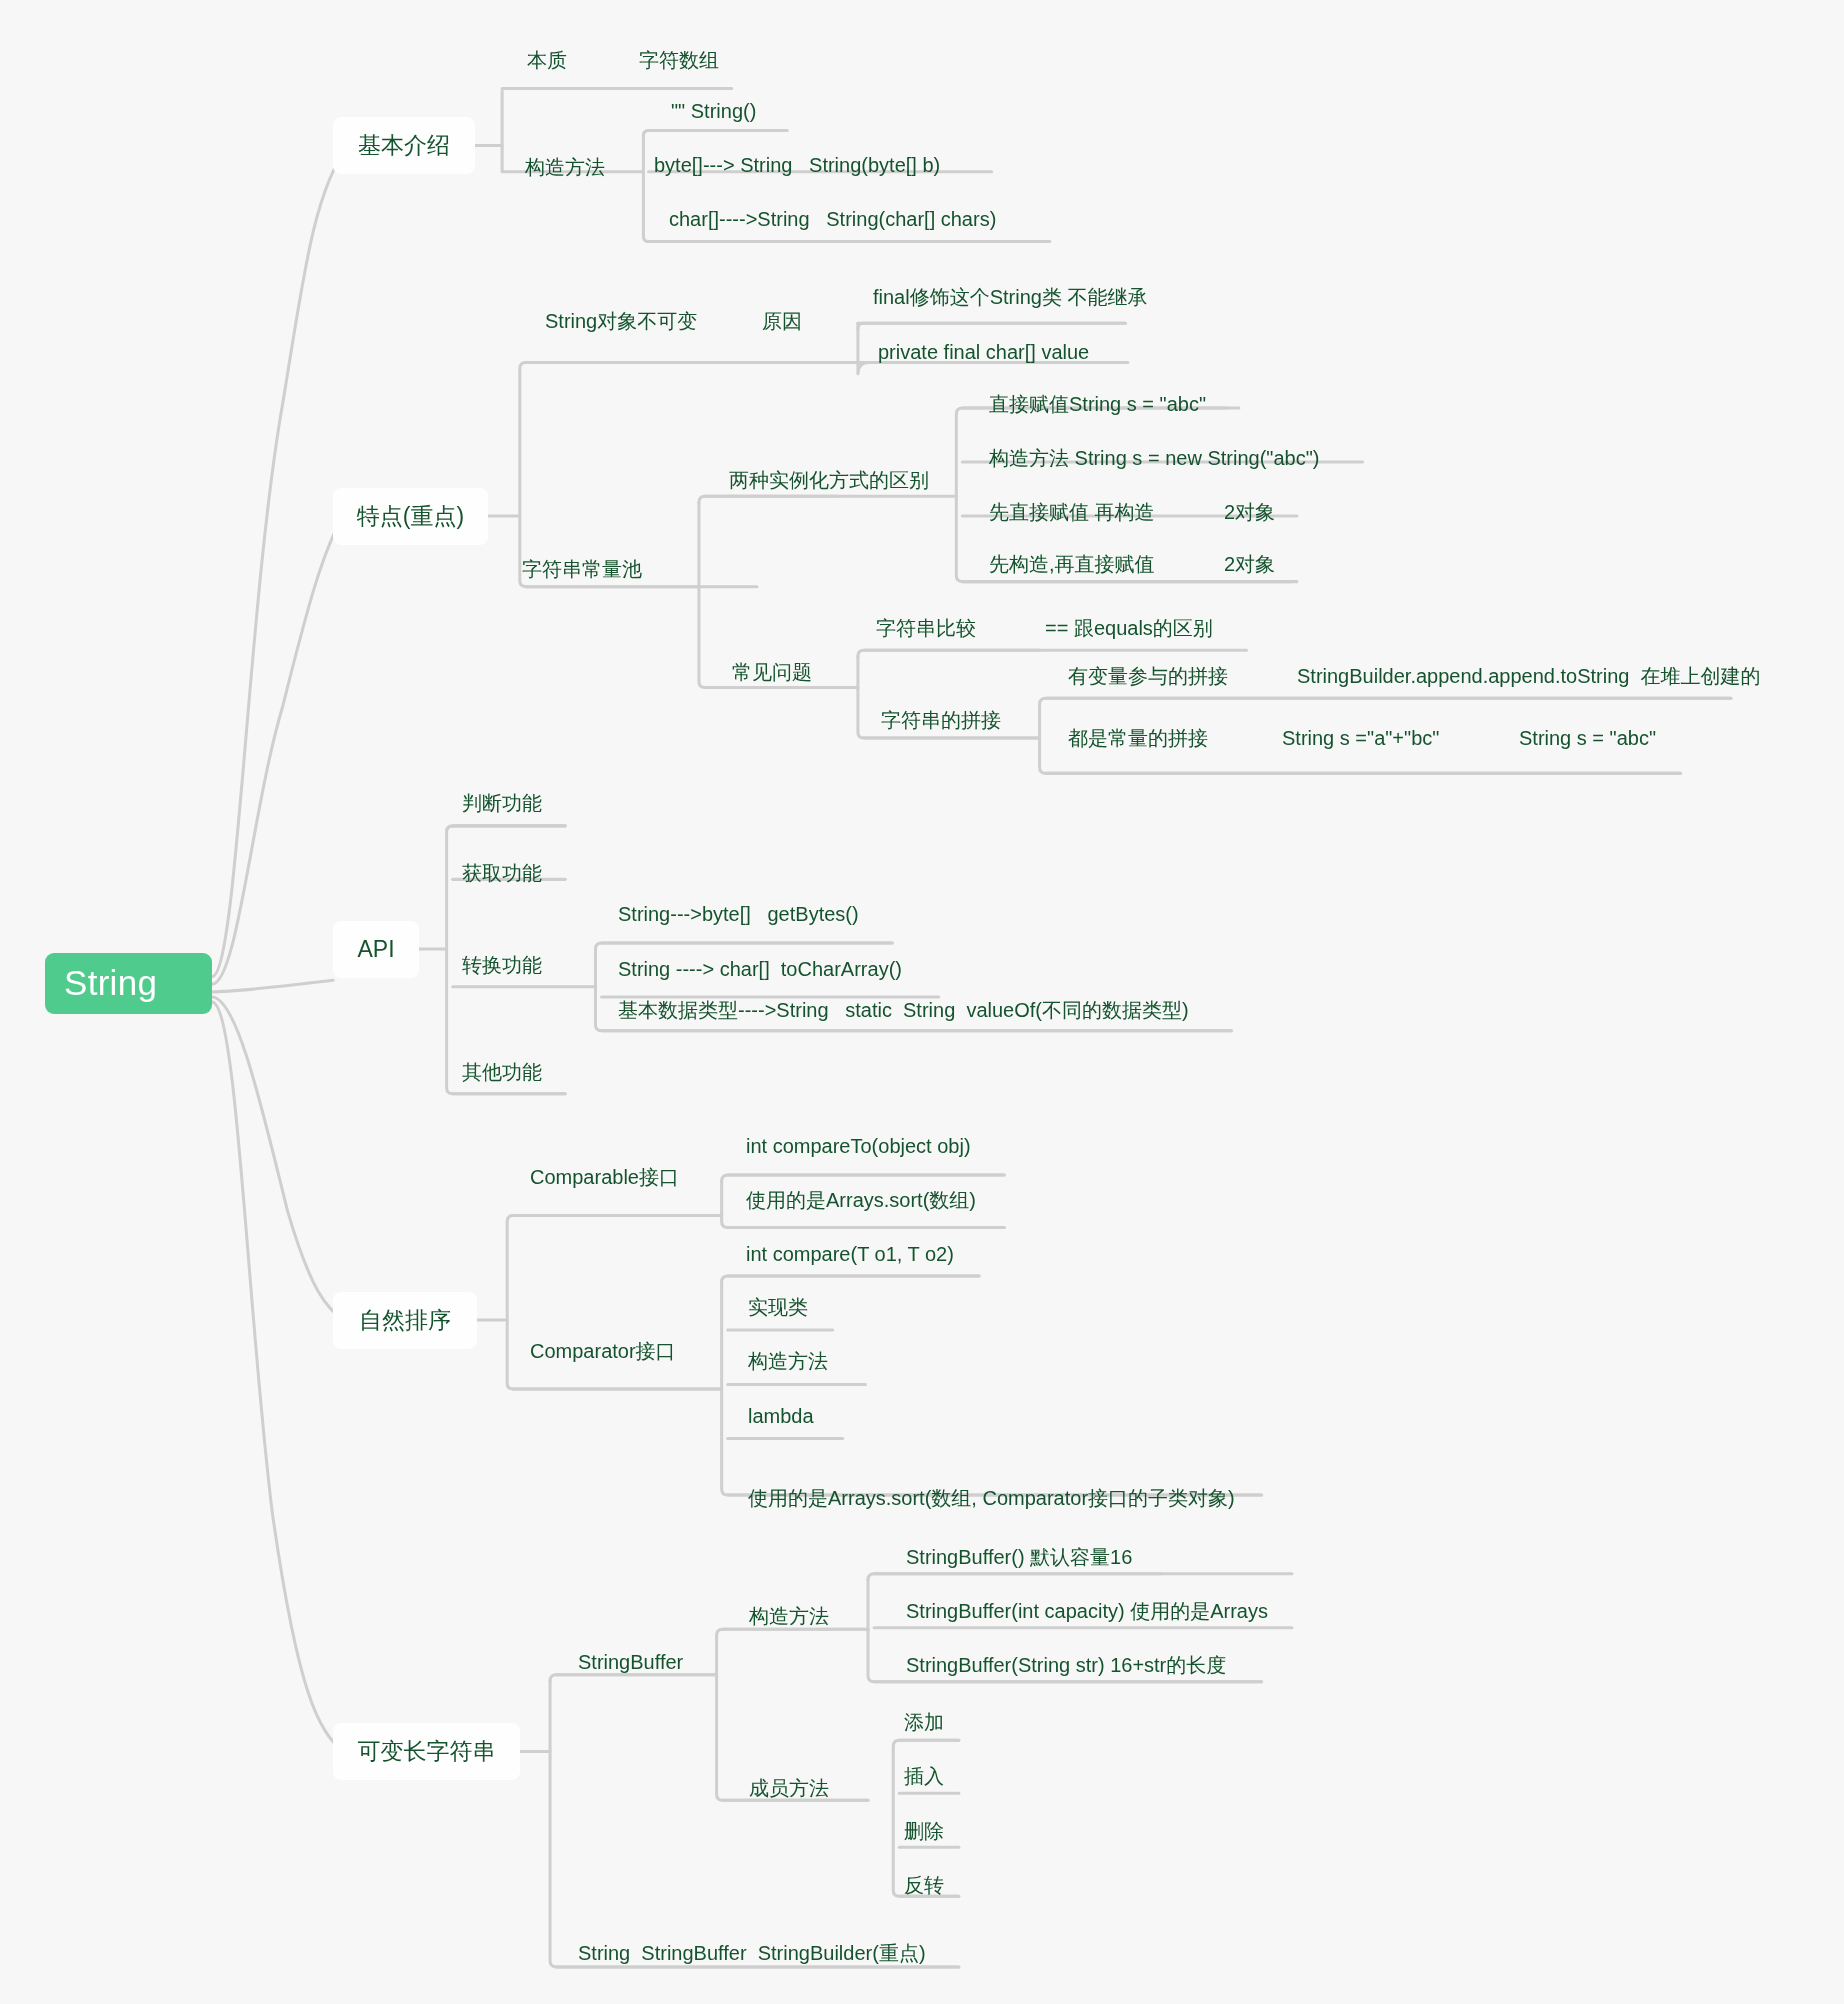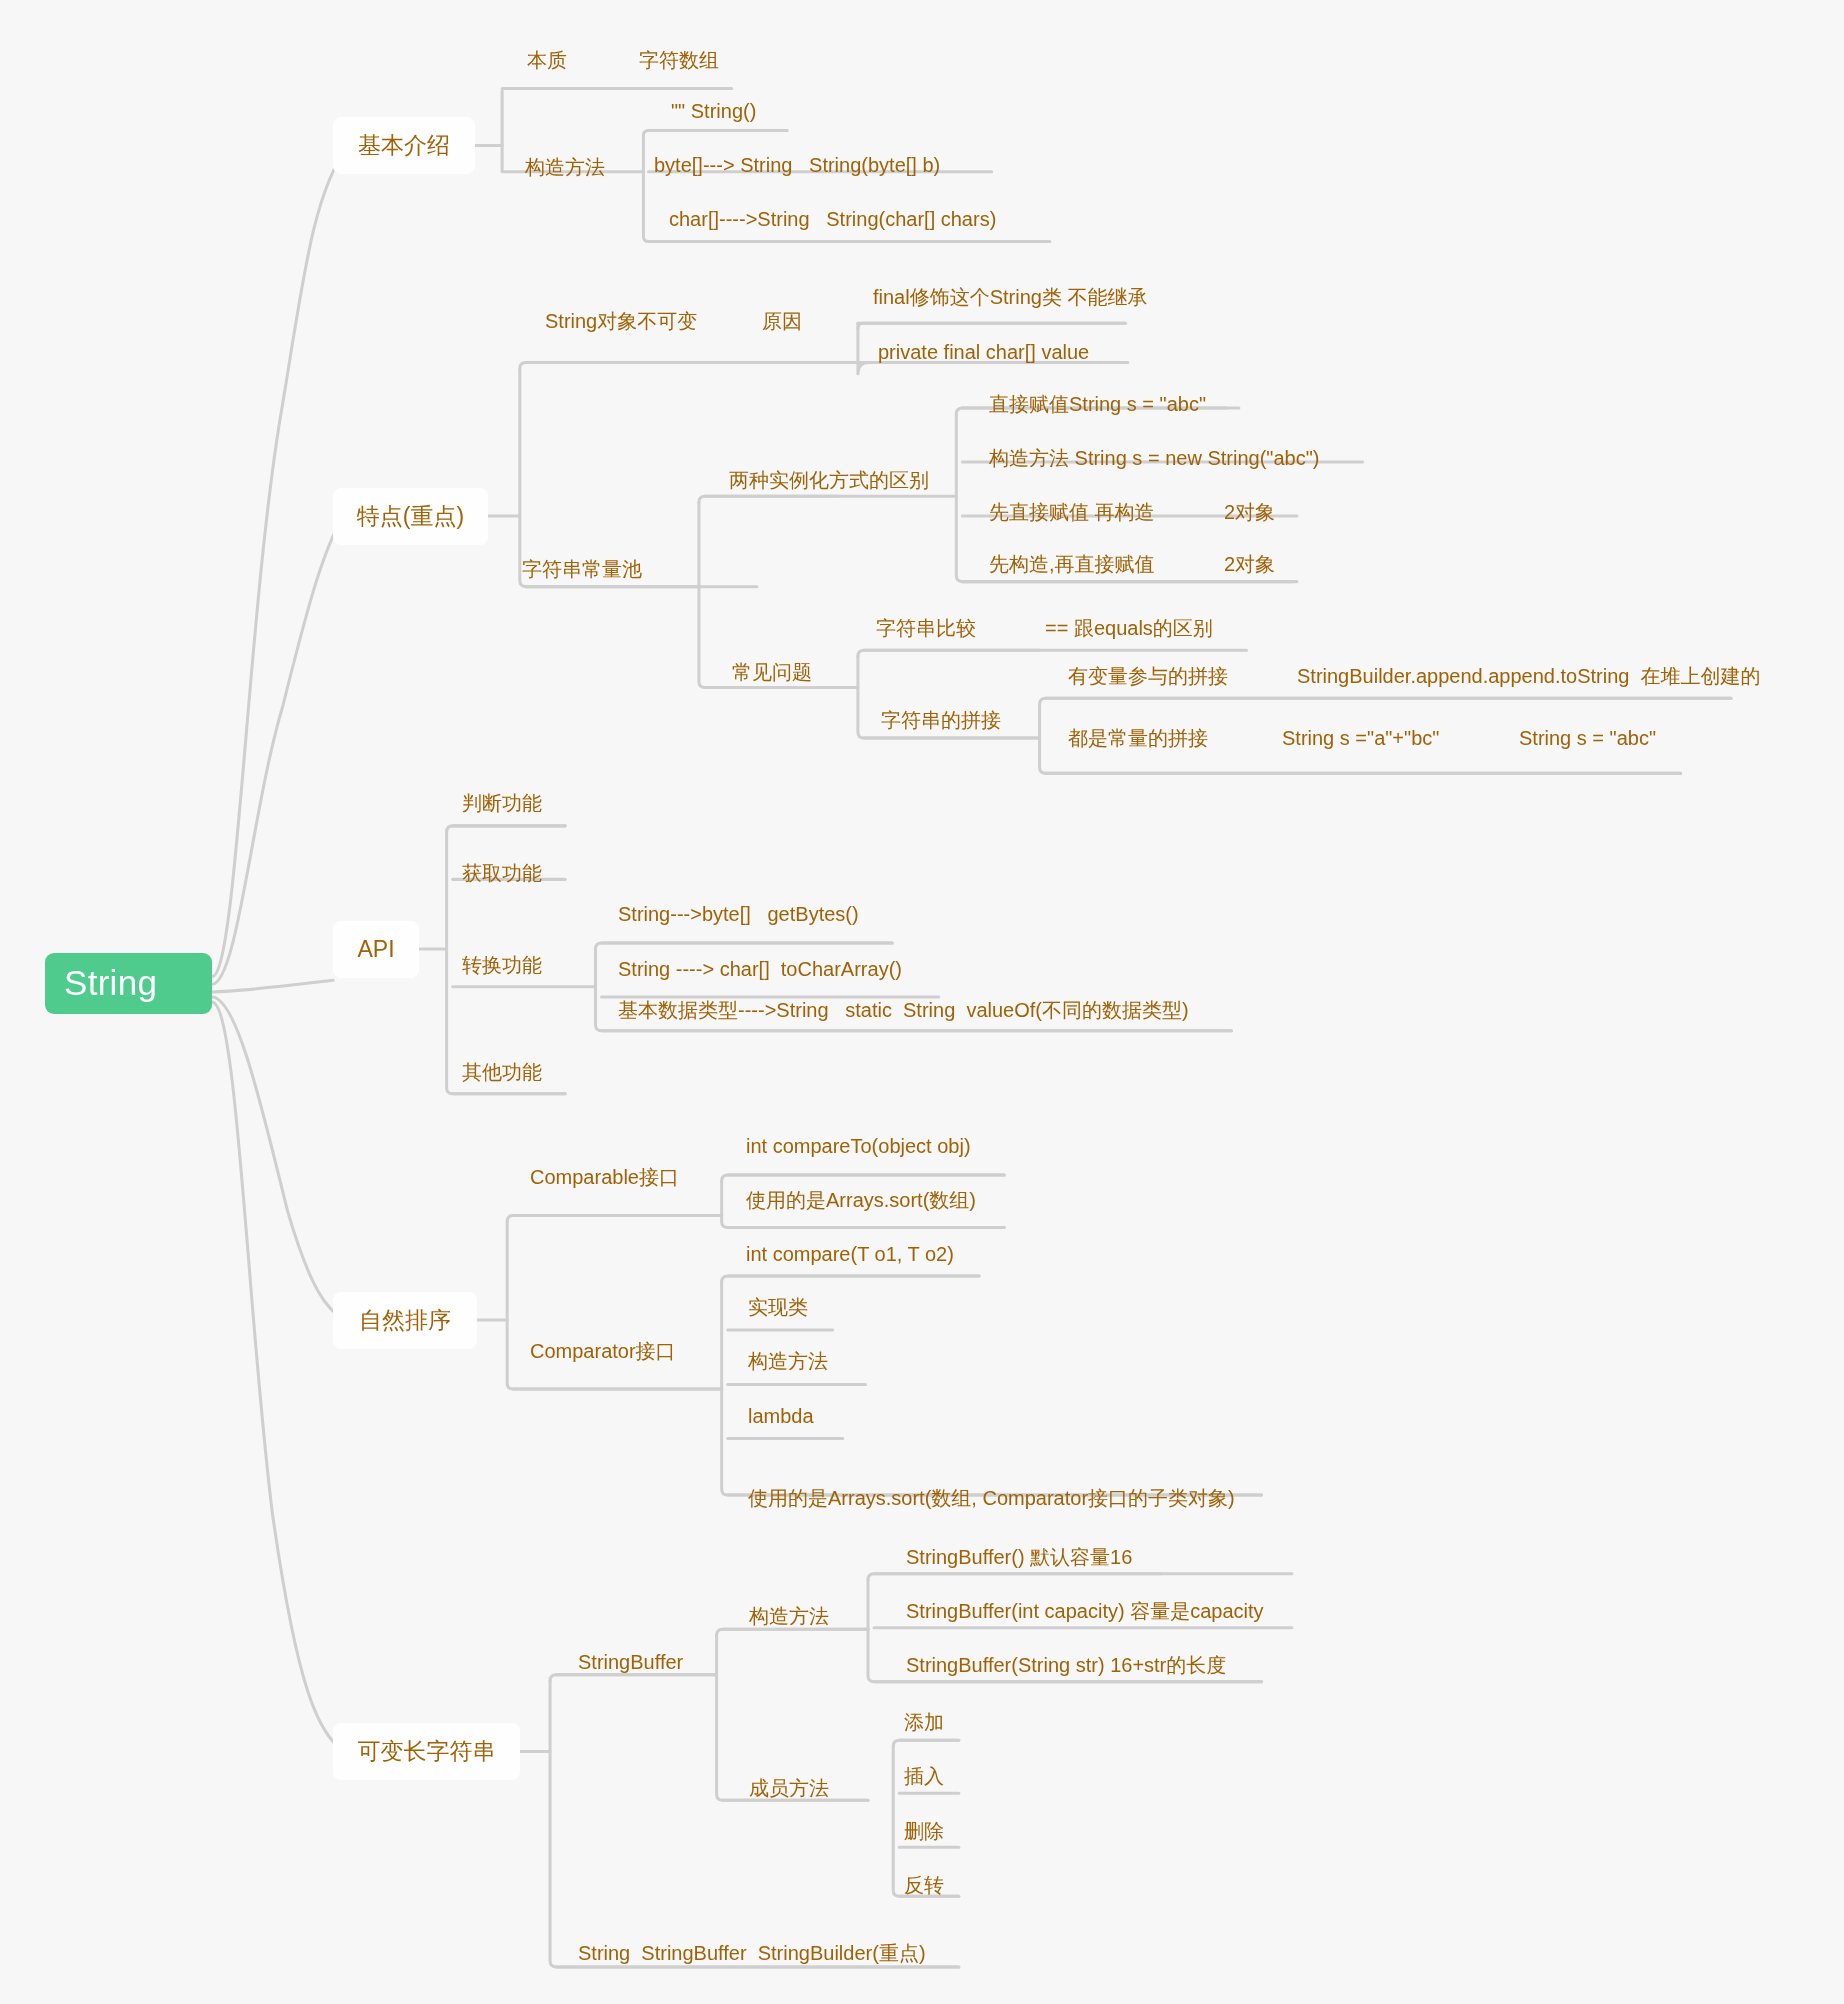--- a/index.html
+++ b/index.html
@@ -21,21 +21,21 @@
     width: 1844px;
     height: 2005px;
     pointer-events: none;
   }
   .node {
     position: absolute;
     box-sizing: border-box;
     display: flex;
     align-items: center;
     white-space: pre;
-    color: #a16207;
+    color: #14532d;
     line-height: 1.1;
   }
   
   .node.root {
     background: #4ecb8d;
     color: #ffffff;
     border-radius: 9px;
     font-size: 35px;
     padding: 0 19px;
     justify-content: flex-start;
@@ -356,21 +356,21 @@
     <span>构造方法</span>
   </div>
   <div class="node plain" style="left:749px; top:1777px;">
     <span>成员方法</span>
   </div>
 
   <div class="node plain" style="left:906px; top:1546px;">
     <span>StringBuffer() 默认容量16</span>
   </div>
   <div class="node plain" style="left:906px; top:1600px;">
-    <span>StringBuffer(int capacity) 容量是capacity</span>
+    <span>StringBuffer(int capacity) 使用的是Arrays</span>
   </div>
   <div class="node plain" style="left:906px; top:1654px;">
     <span>StringBuffer(String str) 16+str的长度</span>
   </div>
 
   <div class="node plain" style="left:904px; top:1711px;">
     <span>添加</span>
   </div>
   <div class="node plain" style="left:904px; top:1765px;">
     <span>插入</span>

